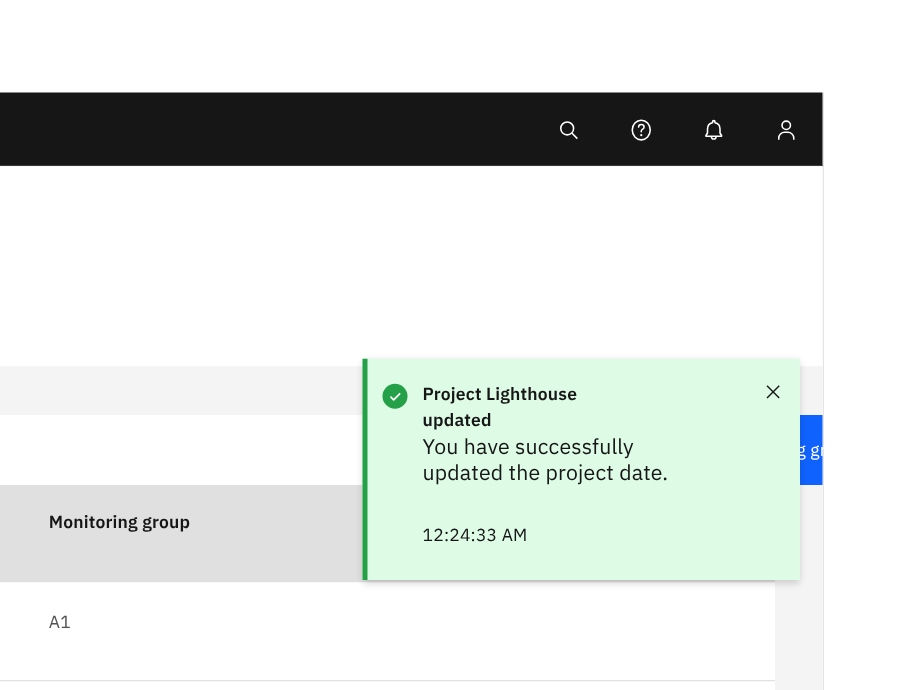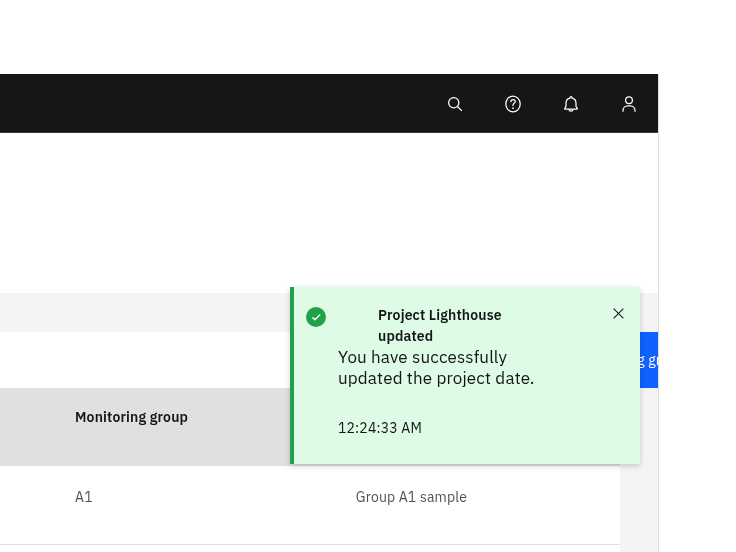--- a/index.html
+++ b/index.html
@@ -70,21 +70,21 @@
   .dt-head { display:flex; height:78px; background:#e0e0e0; }
   .dt-head .dt-cell {
     font-size:14px; font-weight:600; color:#161616; letter-spacing:.16px;
     padding-top:20px;
   }
   .dt-row { display:flex; height:79px; background:#ffffff; border-bottom:1px solid #e0e0e0; }
   .dt-row .dt-cell {
     font-size:14px; font-weight:400; color:#525252; letter-spacing:.16px;
     padding-top:22px;
   }
-  .dt-cell.col-0 { width:299px; padding-left:39px;margin-left:36px; }
+  .dt-cell.col-0 { width:299px; padding-left:39px; }
   .dt-cell.col-1 { width:321px; padding-left:38px; }
 
   
   .table-gutter { position:absolute; left:620px; top:255px; width:38px; height:164px; background:#f4f4f4; }
 
   
   .toast {
     position:absolute; left:290px; top:154px; width:350px; height:177px;
     background:#defbe6;
     border-left:4px solid #24a148;
@@ -93,21 +93,21 @@
     z-index:40;
   }
   .toast-icon { width:44px; padding-top:20px; padding-left:12px; flex:0 0 auto; }
   .toast-icon .check-circle {
     width:20px; height:20px; border-radius:50%; background:#24a148;
     display:flex; align-items:center; justify-content:center;
   }
   .toast-body { flex:1 1 auto; padding-top:18px; padding-right:8px; }
   .toast-title {
     font-size:14px; font-weight:600; line-height:21px; letter-spacing:.16px;
-    color:#161616; max-width:172px;margin-left:40px;
+    color:#161616; max-width:172px;
   }
   .toast-subtitle {
     font-size:17px; font-weight:400; line-height:21px; letter-spacing:.16px;
     color:#161616; max-width:200px;
   }
   .toast-caption {
     margin-top:29px;
     font-size:14px; font-weight:400; line-height:21px; letter-spacing:.16px;
     color:#161616;
   }
@@ -196,21 +196,20 @@
 
       <div class="table-gutter"></div>
 
       <div class="data-table">
         <div class="dt-head">
           <div class="dt-cell col-0">Monitoring group</div>
           <div class="dt-cell col-1">Description</div>
         </div>
         <div class="dt-row">
           <div class="dt-cell col-0">A1</div>
-          <div class="dt-cell col-1">Group A1 sample</div>
         </div>
       </div>
 
       <div class="toast">
         <div class="toast-icon">
           <div class="check-circle">
             <svg width="11" height="11" viewBox="0 0 16 16" fill="none">
               <path d="M2.6 8.3l3.1 3.1 7-7" stroke="#ffffff" stroke-width="2" stroke-linecap="round" stroke-linejoin="round"></path>
             </svg>
           </div>

